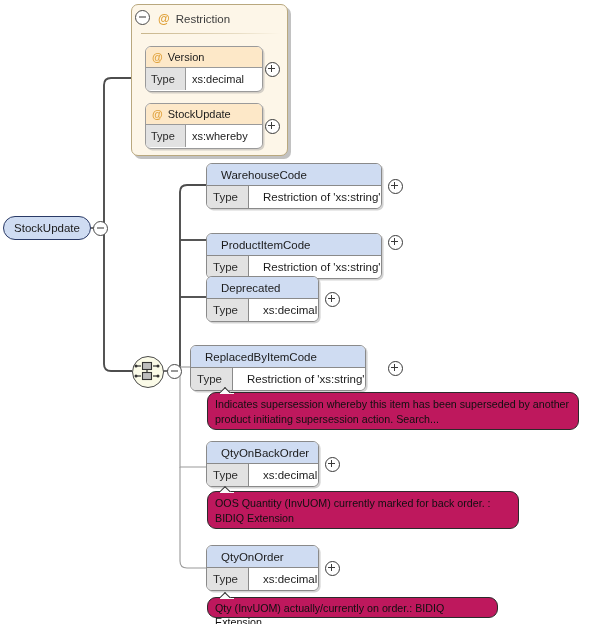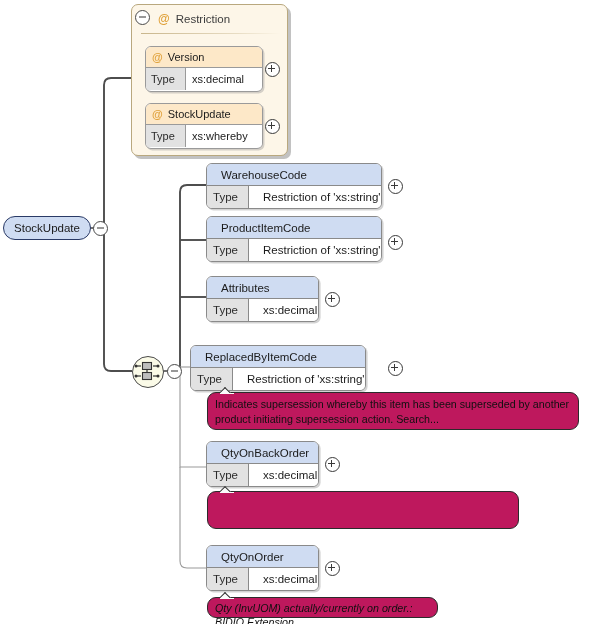--- a/index.html
+++ b/index.html
@@ -225,31 +225,31 @@
 
   <div class="node el-box" style="left:206px;top:163px;width:176px;height:46px;">
     <div class="eh">WarehouseCode</div>
     <div class="eb">
       <div class="k">Type</div>
       <div class="v">Restriction of 'xs:string'</div>
     </div>
   </div>
   <div class="plus-circle" style="left:388px;top:179px;"></div>
 
-  <div class="node el-box" style="left:206px;top:216px;width:176px;height:46px;">
+  <div class="node el-box" style="left:206px;top:233px;width:176px;height:46px;">
     <div class="eh">ProductItemCode</div>
     <div class="eb">
       <div class="k">Type</div>
       <div class="v">Restriction of 'xs:string'</div>
     </div>
   </div>
   <div class="plus-circle" style="left:388px;top:235px;"></div>
 
   <div class="node el-box" style="left:206px;top:276px;width:113px;height:46px;">
-    <div class="eh">Attributes</div>
+    <div class="eh">Deprecated</div>
     <div class="eb">
       <div class="k">Type</div>
       <div class="v">xs:decimal</div>
     </div>
   </div>
   <div class="plus-circle" style="left:325px;top:292px;"></div>
 
   <div class="node el-box" style="left:190px;top:345px;width:176px;height:46px;">
     <div class="eh">ReplacedByItemCode</div>
     <div class="eb">
@@ -268,29 +268,30 @@
     <div class="eh">QtyOnBackOrder</div>
     <div class="eb">
       <div class="k">Type</div>
       <div class="v">xs:decimal</div>
     </div>
   </div>
   <div class="plus-circle" style="left:325px;top:457px;"></div>
 
   <div class="anno" style="left:207px;top:491px;width:312px;height:38px;">
     <span class="tip"></span>
+    <span>OOS Quantity (InvUOM) currently marked for back order. : BIDIQ Extension</span>
   </div>
 
   <div class="node el-box" style="left:206px;top:545px;width:113px;height:46px;">
     <div class="eh">QtyOnOrder</div>
     <div class="eb">
       <div class="k">Type</div>
       <div class="v">xs:decimal</div>
     </div>
   </div>
   <div class="plus-circle" style="left:325px;top:561px;"></div>
 
-  <div class="anno" style="left:207px;top:597px;width:231px;height:21px;padding-top:2.5px;font-style:italic;">
+  <div class="anno" style="left:207px;top:597px;width:291px;height:21px;padding-top:2.5px;">
     <span class="tip"></span>
     <span>Qty (InvUOM) actually/currently on order.: BIDIQ Extension</span>
   </div>
 
 </div>
 
 </body></html>

